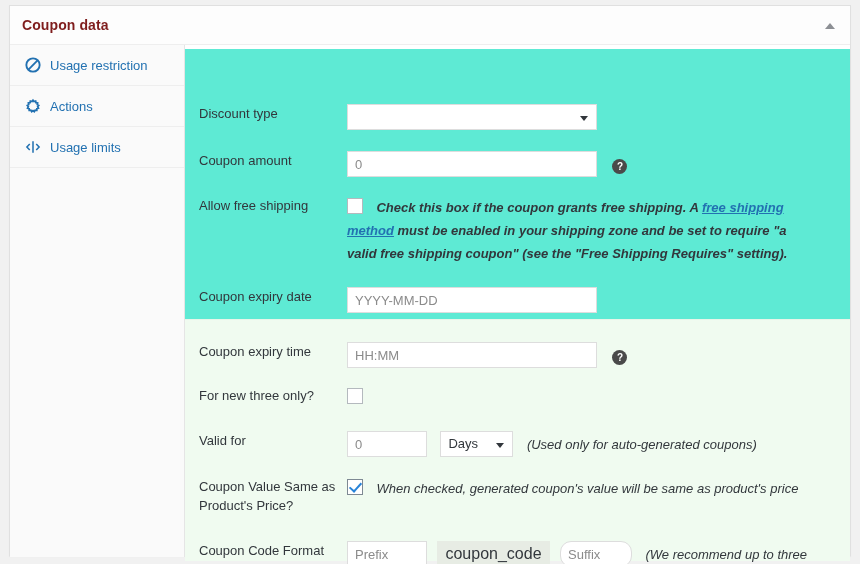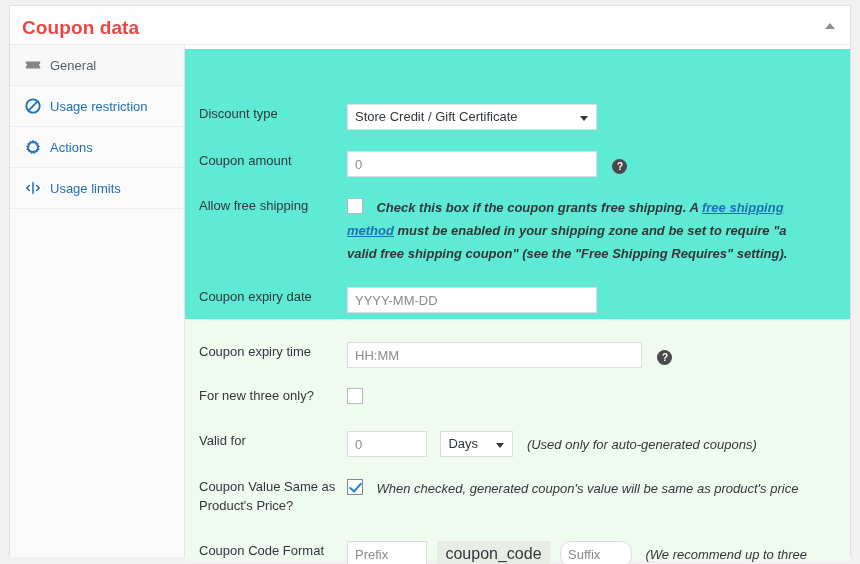--- a/index.html
+++ b/index.html
@@ -30,23 +30,23 @@
   .panel-header {
     position: relative;
     height: 38px;
     border-bottom: 1px solid #eeeeee;
     background: #fdfdfd;
   }
   .panel-title {
     position: absolute;
     left: 12px;
     top: 11px;
-    font-size: 19px;
+    font-size: 14px;
     font-weight: bold;
-    color: #ef4444;
+    color: #7f1d1d;
     letter-spacing: .1px;
   }
   .collapse-toggle {
     position: absolute;
     right: 12px;
     top: 14px;
     width: 14px;
     height: 12px;
     cursor: pointer;
   }
@@ -270,28 +270,20 @@
     <div class="collapse-toggle">
       <div class="tri"></div>
     </div>
   </div>
 
   <div class="panel-body">
 
     <div class="tabs-filler"></div>
     <ul class="tabs">
 
-      <li class="tab active">
-        <span class="tab-icon">
-          <svg viewBox="0 0 20 20" width="18" height="18">
-            <path fill="#82878c" d="M2 6h16v2.2a1.9 1.9 0 0 0 0 3.6V14H2v-2.2a1.9 1.9 0 0 0 0-3.6V6z"></path>
-          </svg>
-        </span>
-        <span class="tab-label">General</span>
-      </li>
 
       <li class="tab">
         <span class="tab-icon">
           <svg viewBox="0 0 20 20" width="18" height="18">
             <circle cx="10" cy="10" r="7.4" fill="none" stroke="#2271b1" stroke-width="2.1"></circle>
             <line x1="5.2" y1="14.8" x2="14.8" y2="5.2" stroke="#2271b1" stroke-width="2.1"></line>
           </svg>
         </span>
         <span class="tab-label">Usage restriction</span>
       </li>
@@ -318,21 +310,20 @@
     </ul>
 
     <div class="content">
 
       <div class="group-green"></div>
 
       <div class="field" style="top:55px;">
         <div class="field-label">Discount type</div>
         <div class="field-control">
           <div class="fake-select" style="width:250px;">
-            <span class="sel-text">Store Credit / Gift Certificate</span>
             <span class="caret"></span>
           </div>
         </div>
       </div>
 
       <div class="field" style="top:102px;">
         <div class="field-label">Coupon amount</div>
         <div class="field-control">
           <input class="text-input" style="width: 250px;" type="text" placeholder="0">
           <span class="help-tip" style="margin-left:11px;margin-top:5px;">?</span>
@@ -350,21 +341,21 @@
       <div class="field" style="top:238px;">
         <div class="field-label">Coupon expiry date</div>
         <div class="field-control">
           <input class="text-input" style="width: 250px;" type="text" placeholder="YYYY-MM-DD">
         </div>
       </div>
 
       <div class="field" style="top:293px;">
         <div class="field-label">Coupon expiry time</div>
         <div class="field-control">
-          <input class="text-input" style="width: 295px;" type="text" placeholder="HH:MM">
+          <input class="text-input" style="width: 250px;" type="text" placeholder="HH:MM">
           <span class="help-tip" style="margin-left:11px;margin-top:5px;">?</span>
         </div>
       </div>
 
       <div class="field" style="top:337px;">
         <div class="field-label">For new three only?</div>
         <div class="field-control">
           <span class="cb" style="margin-top:2px;margin-right:9px;"></span>
         </div>
       </div>

